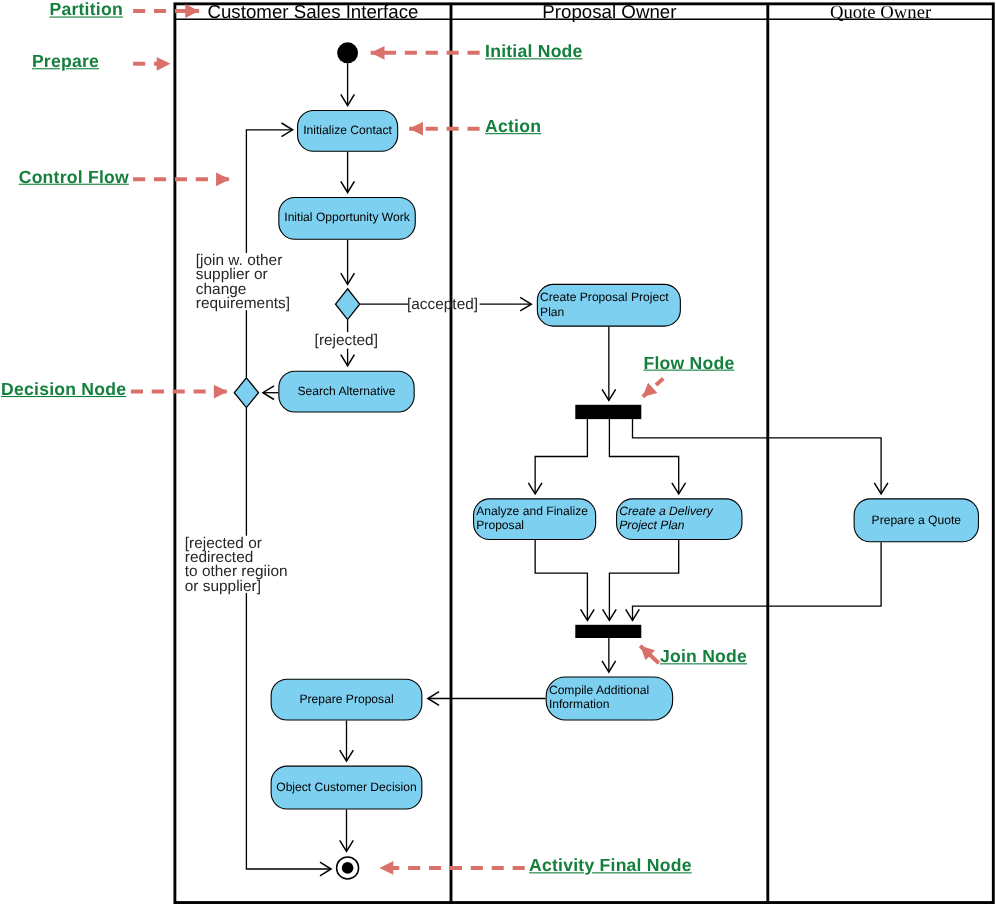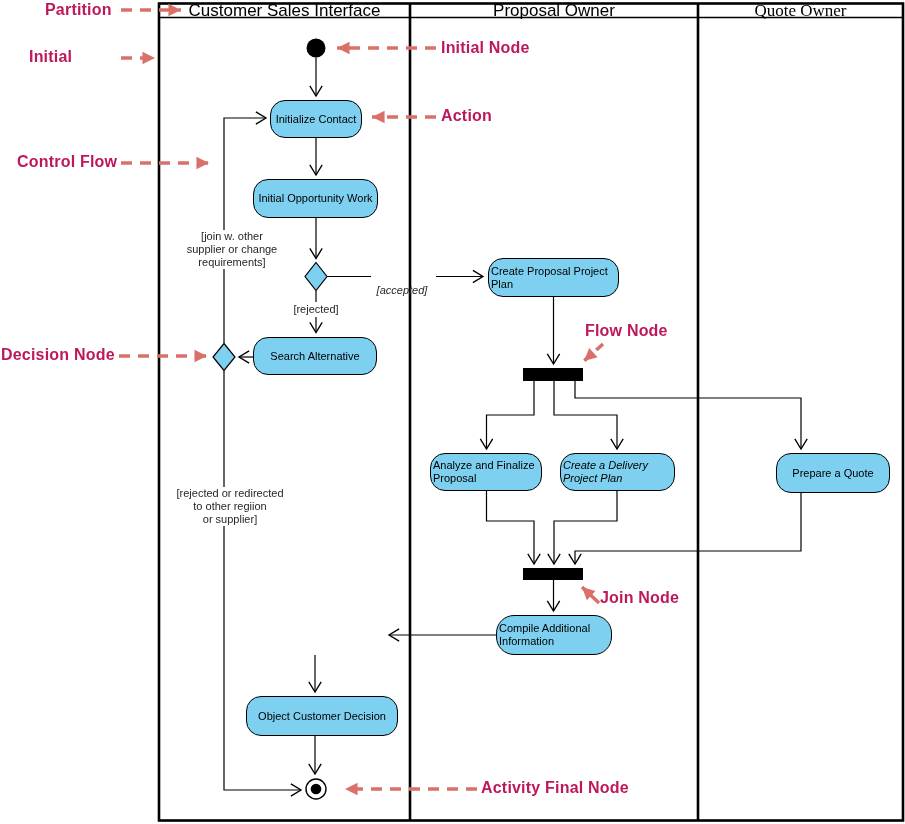--- a/index.html
+++ b/index.html
@@ -6,25 +6,25 @@
   #canvas{position:relative;width:905px;height:824px;background:#fff;
           font-family:"Liberation Sans",sans-serif;overflow:hidden;}
   svg{position:absolute;left:0;top:0;pointer-events:none;}
   #base{z-index:0;}
   #overlay{z-index:3;}
   .lane-header{position:absolute;top:3px;height:15px;line-height:15px;text-align:center;
                font-size:17px;color:#000;z-index:1;}
   .action{position:absolute;background:#7ED0F0;border:1.3px solid #000;border-radius:15px;
           display:flex;align-items:center;justify-content:center;text-align:left;
           font-size:11px;color:#000;line-height:13px;z-index:1;padding:2px;box-sizing:border-box;}
-  .edge-label{position:absolute;font-size:11px;color:#262626;text-align:center;z-index:1;line-height:13px;}
+  .edge-label{position:absolute;font-size:14px;color:#262626;text-align:left;z-index:1;line-height:13px;}
   .edge-label.bg{background:#fff;}
   .edge-label span{display:block;}
-  .annotation{position:absolute;font-weight:bold;font-size:16px;color:#be185d;
-              letter-spacing:0.2px;z-index:4;white-space:nowrap;}
+  .annotation{position:absolute;font-weight:bold;font-size:16px;color:#15803d;
+              letter-spacing:0.2px;z-index:4;white-space:nowrap;text-decoration:underline;}
 </style>
 </head>
 <body>
 
 <div id="canvas">
 
   <svg id="base" width="905" height="824" viewBox="0 0 905 824">
     <defs>
       <marker id="vee" viewBox="-11 -8 13 16" refX="0" refY="0" markerWidth="26" markerHeight="18" markerUnits="userSpaceOnUse" orient="auto">
         <path d="M-9,-5.5 L0,0 L-9,5.5" fill="none" stroke="#000" stroke-width="1.2"></path>
@@ -79,37 +79,38 @@
   <div class="lane-header" style="left:698px;width:205px;font-family:Liberation Serif, serif;">Quote Owner</div>
 
   <div class="action" style="left:270px;top:100px;width:92px;height:38px;">Initialize Contact</div>
   <div class="action" style="left:253px;top:179px;width:125px;height:39px;">Initial Opportunity Work</div>
   <div class="action" style="left:253px;top:337px;width:124px;height:38px;">Search Alternative</div>
   <div class="action" style="left:488px;top:258px;width:131px;height:39px;">Create Proposal Project Plan</div>
   <div class="action" style="left:430px;top:453px;width:112px;height:38px;">Analyze and Finalize Proposal</div>
   <div class="action" style="left:560px;top:453px;width:115px;height:38px;font-style:italic;">Create a Delivery Project Plan</div>
   <div class="action" style="left:743px;top:453px;width:114px;height:40px;margin-left:33px;">Prepare a Quote</div>
   <div class="action" style="left:496px;top:615px;width:116px;height:40px;border-radius:18px;">Compile Additional Information</div>
-  <div class="action" style="left:246px;top:696px;width:152px;height:40px;">Object Customer Decision</div>
+  <div class="action" style="left:246px;top:617px;width:138px;height:38px;">Prepare Proposal</div>
+  <div class="action" style="left:246px;top:696px;width:138px;height:40px;">Object Customer Decision</div>
 
-  <div class="edge-label" style="left:370px;top:284px;width:64px;font-style:italic;">[accepted]</div>
+  <div class="edge-label" style="left:370px;top:270px;width:64px;">[accepted]</div>
   <div class="edge-label" style="left:286px;top:303px;width:60px;">[rejected]</div>
   <div class="edge-label bg" style="left:178px;top:230px;width:108px;">
     <span>[join w. other</span>
     <span>supplier or change</span>
     <span>requirements]</span>
   </div>
   <div class="edge-label bg" style="left:168px;top:487px;width:124px;">
     <span>[rejected or redirected</span>
     <span>to other regiion</span>
     <span>or supplier]</span>
   </div>
 
   <div class="annotation" style="left:45px;top:1px;">Partition</div>
-  <div class="annotation" style="left:29px;top:48px;">Initial</div>
+  <div class="annotation" style="left:29px;top:48px;">Prepare</div>
   <div class="annotation" style="left:441px;top:39px;">Initial Node</div>
   <div class="annotation" style="left:441px;top:107px;">Action</div>
   <div class="annotation" style="left:17px;top:153px;">Control Flow</div>
   <div class="annotation" style="left:1px;top:346px;">Decision Node</div>
   <div class="annotation" style="left:585px;top:322px;">Flow Node</div>
   <div class="annotation" style="left:600px;top:589px;">Join Node</div>
   <div class="annotation" style="left:481px;top:779px;">Activity Final Node</div>
 
   <svg id="overlay" width="905" height="824" viewBox="0 0 905 824">
     <g stroke="#D9716A" stroke-width="3.6" fill="none" stroke-dasharray="11 8">

